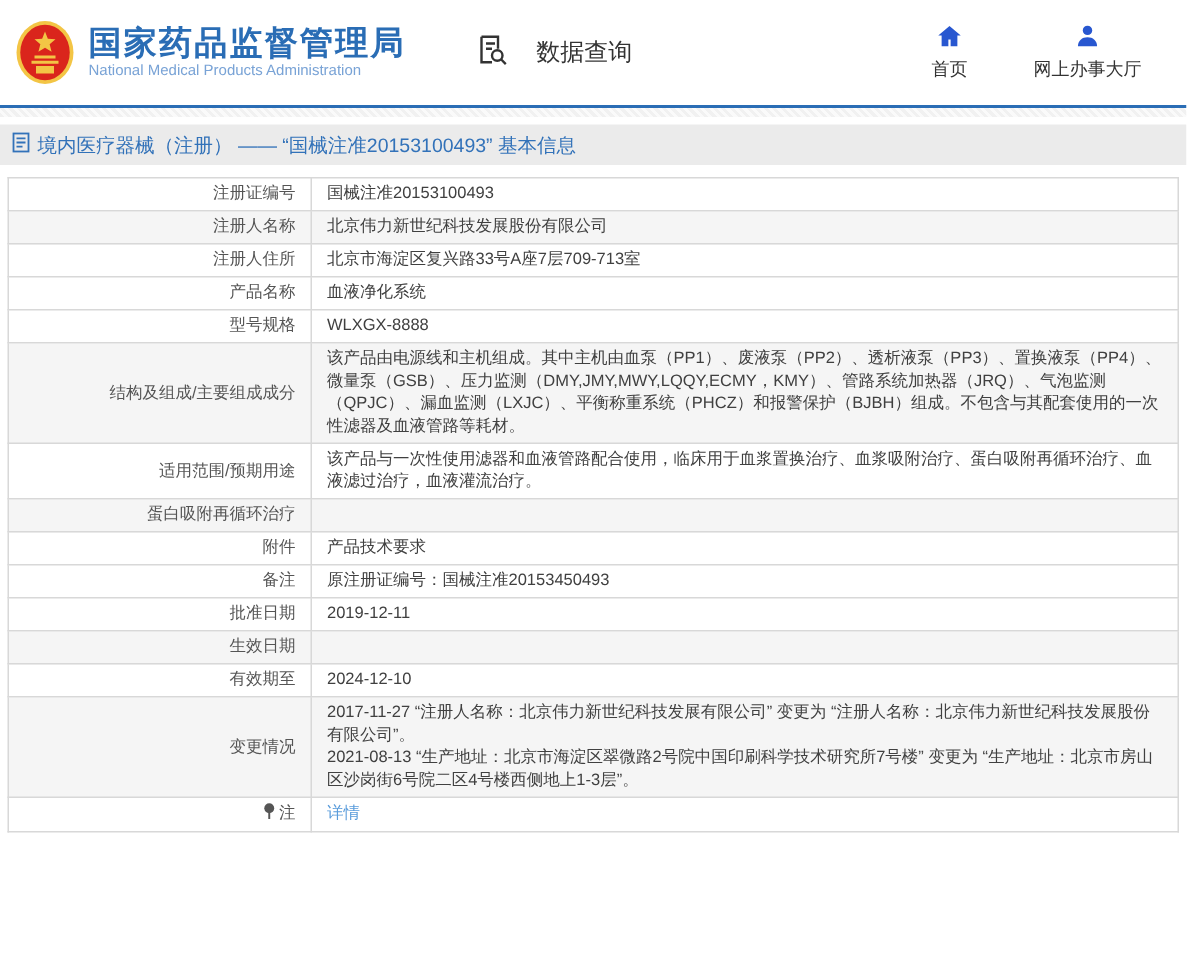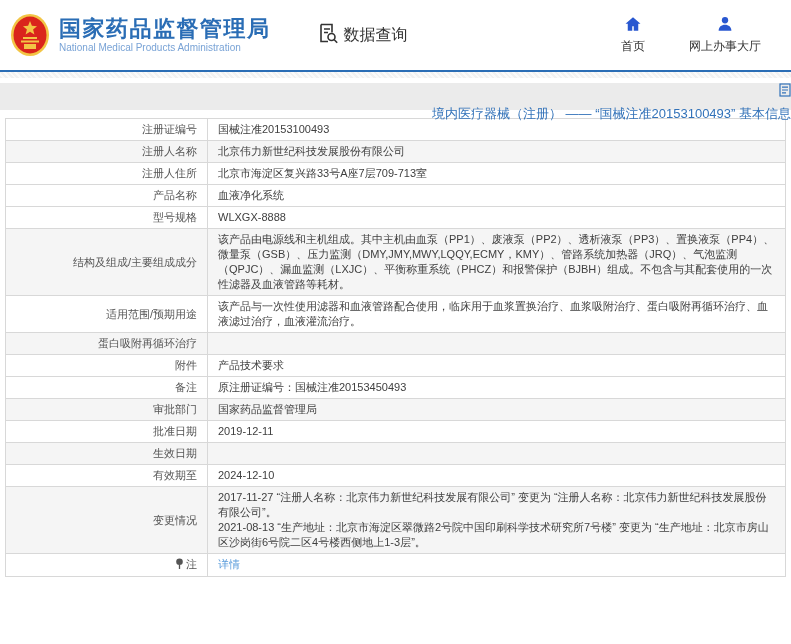--- a/index.html
+++ b/index.html
@@ -7,31 +7,31 @@
     font-family:"Liberation Sans","DejaVu Sans",sans-serif; }
 
   
   .topbar { height:72px; display:flex; align-items:center;
     padding:0 30px 0 10px; border-bottom:2px solid #2a6db5; background:#fff; }
   .logo { display:flex; align-items:center; gap:9px; text-decoration:none; cursor:pointer; }
   .emblem svg { display:block; }
   .titles { display:flex; flex-direction:column; }
   .title-cn { font-size:22px; font-weight:bold; color:#2a6db5; letter-spacing:1.5px; line-height:25px; }
   .title-en { font-size:10px; color:#79a3d6; line-height:13px; }
-  .query { display:flex; align-items:center; gap:5px; margin-left:46px;
+  .query { display:flex; align-items:center; gap:19px; margin-left:46px;
     font-size:16px; color:#333; cursor:pointer; }
   .spacer { flex:1; }
   .navitem { display:flex; flex-direction:column; align-items:center; gap:2px;
     margin-left:44px; font-size:12px; color:#333; cursor:pointer; }
 
   
   .hatch { height:6px; margin-bottom:5px;
     background:repeating-linear-gradient(45deg,#f1f1f1 0 2px,#fafafa 2px 4px); }
-  .breadcrumb { height:27px; background:#ebebeb; display:flex; align-items:flex-end;
-    gap:5px; padding-left:8px; color:#3272b9; font-size:13px;flex-direction:column; }
+  .breadcrumb { height:27px; background:#ebebeb; display:flex; align-items:center;
+    gap:5px; padding-left:8px; color:#3272b9; font-size:13px; }
 
   
   table.info { width:calc(100% - 10px); margin:8px 5px 0; border-collapse:collapse;
     font-size:11px; table-layout:fixed; }
   table.info td { border:1px solid #d8d8d8; vertical-align:middle; line-height:15px; }
   td.label { width:202px; text-align:right; padding:3px 10px; color:#555;margin-top:44px; }
   td.value { padding:3px 10px; color:#404040; white-space:pre-wrap; }
   tr.alt { background:#f5f5f5; }
   a.detail { color:#5a9cdb; text-decoration:none;font-family:Liberation Mono, monospace; }
   .pin { display:inline-block; vertical-align:-1px; margin-right:2px; }
@@ -139,24 +139,20 @@
     <td class="value"></td>
   </tr>
       <tr>
     <td class="label"><span class="label-text">附件</span></td>
     <td class="value">产品技术要求</td>
   </tr>
       <tr>
     <td class="label"><span class="label-text">备注</span></td>
     <td class="value">原注册证编号：国械注准20153450493</td>
   </tr>
-      <tr class="alt">
-    <td class="label"><span class="label-text">审批部门</span></td>
-    <td class="value">国家药品监督管理局</td>
-  </tr>
       <tr>
     <td class="label"><span class="label-text">批准日期</span></td>
     <td class="value">2019-12-11</td>
   </tr>
       <tr class="alt">
     <td class="label"><span class="label-text">生效日期</span></td>
     <td class="value"></td>
   </tr>
       <tr>
     <td class="label"><span class="label-text">有效期至</span></td>

